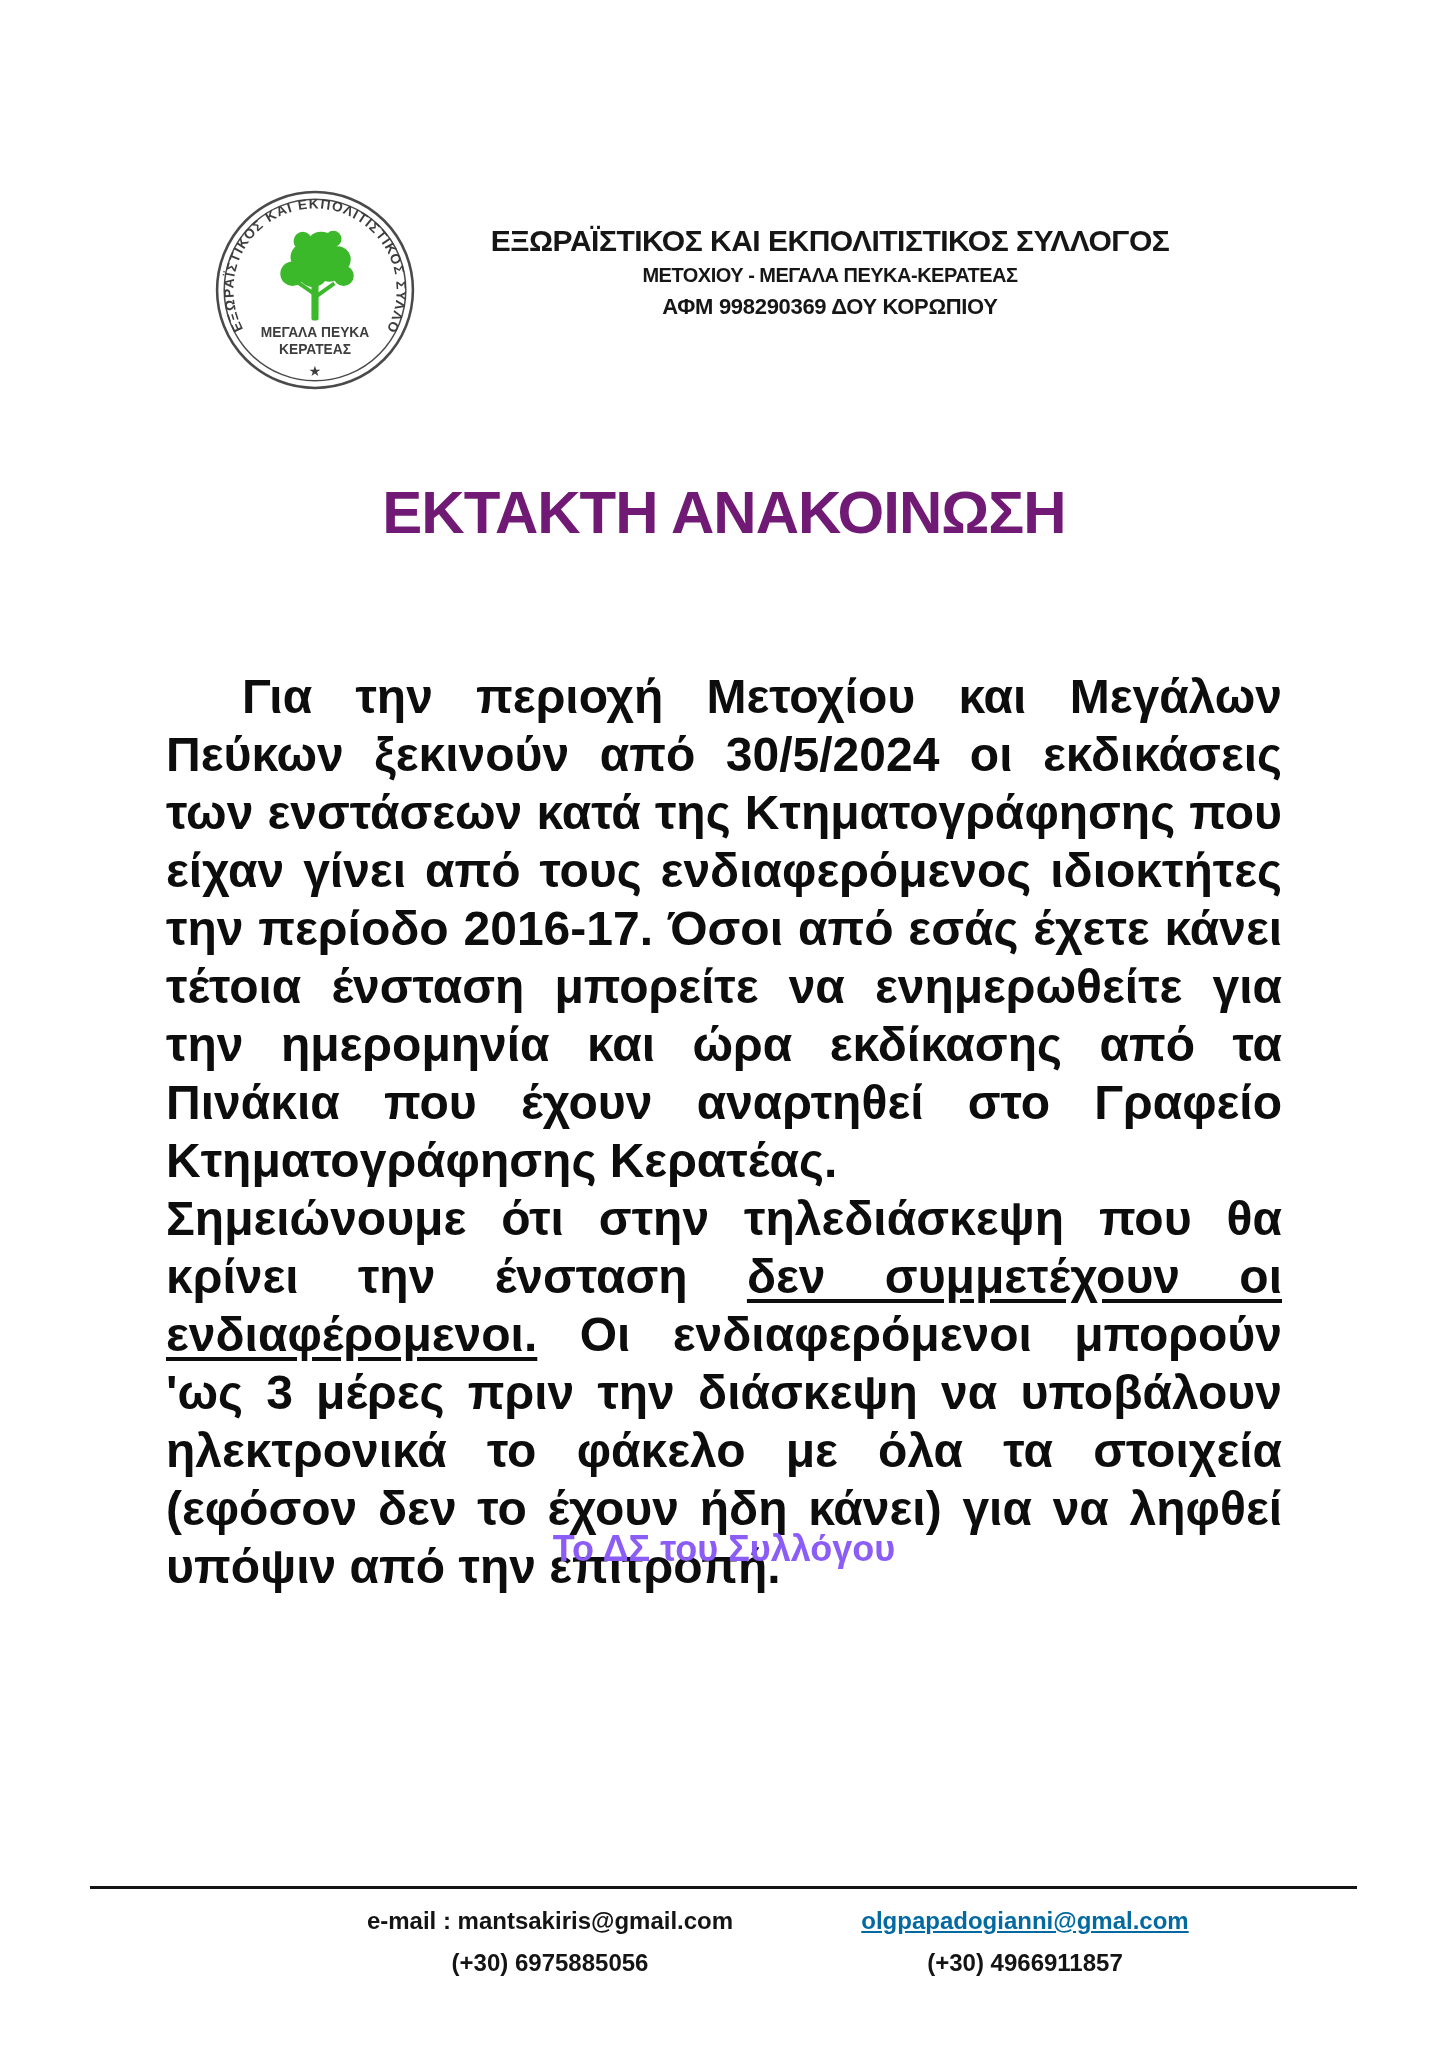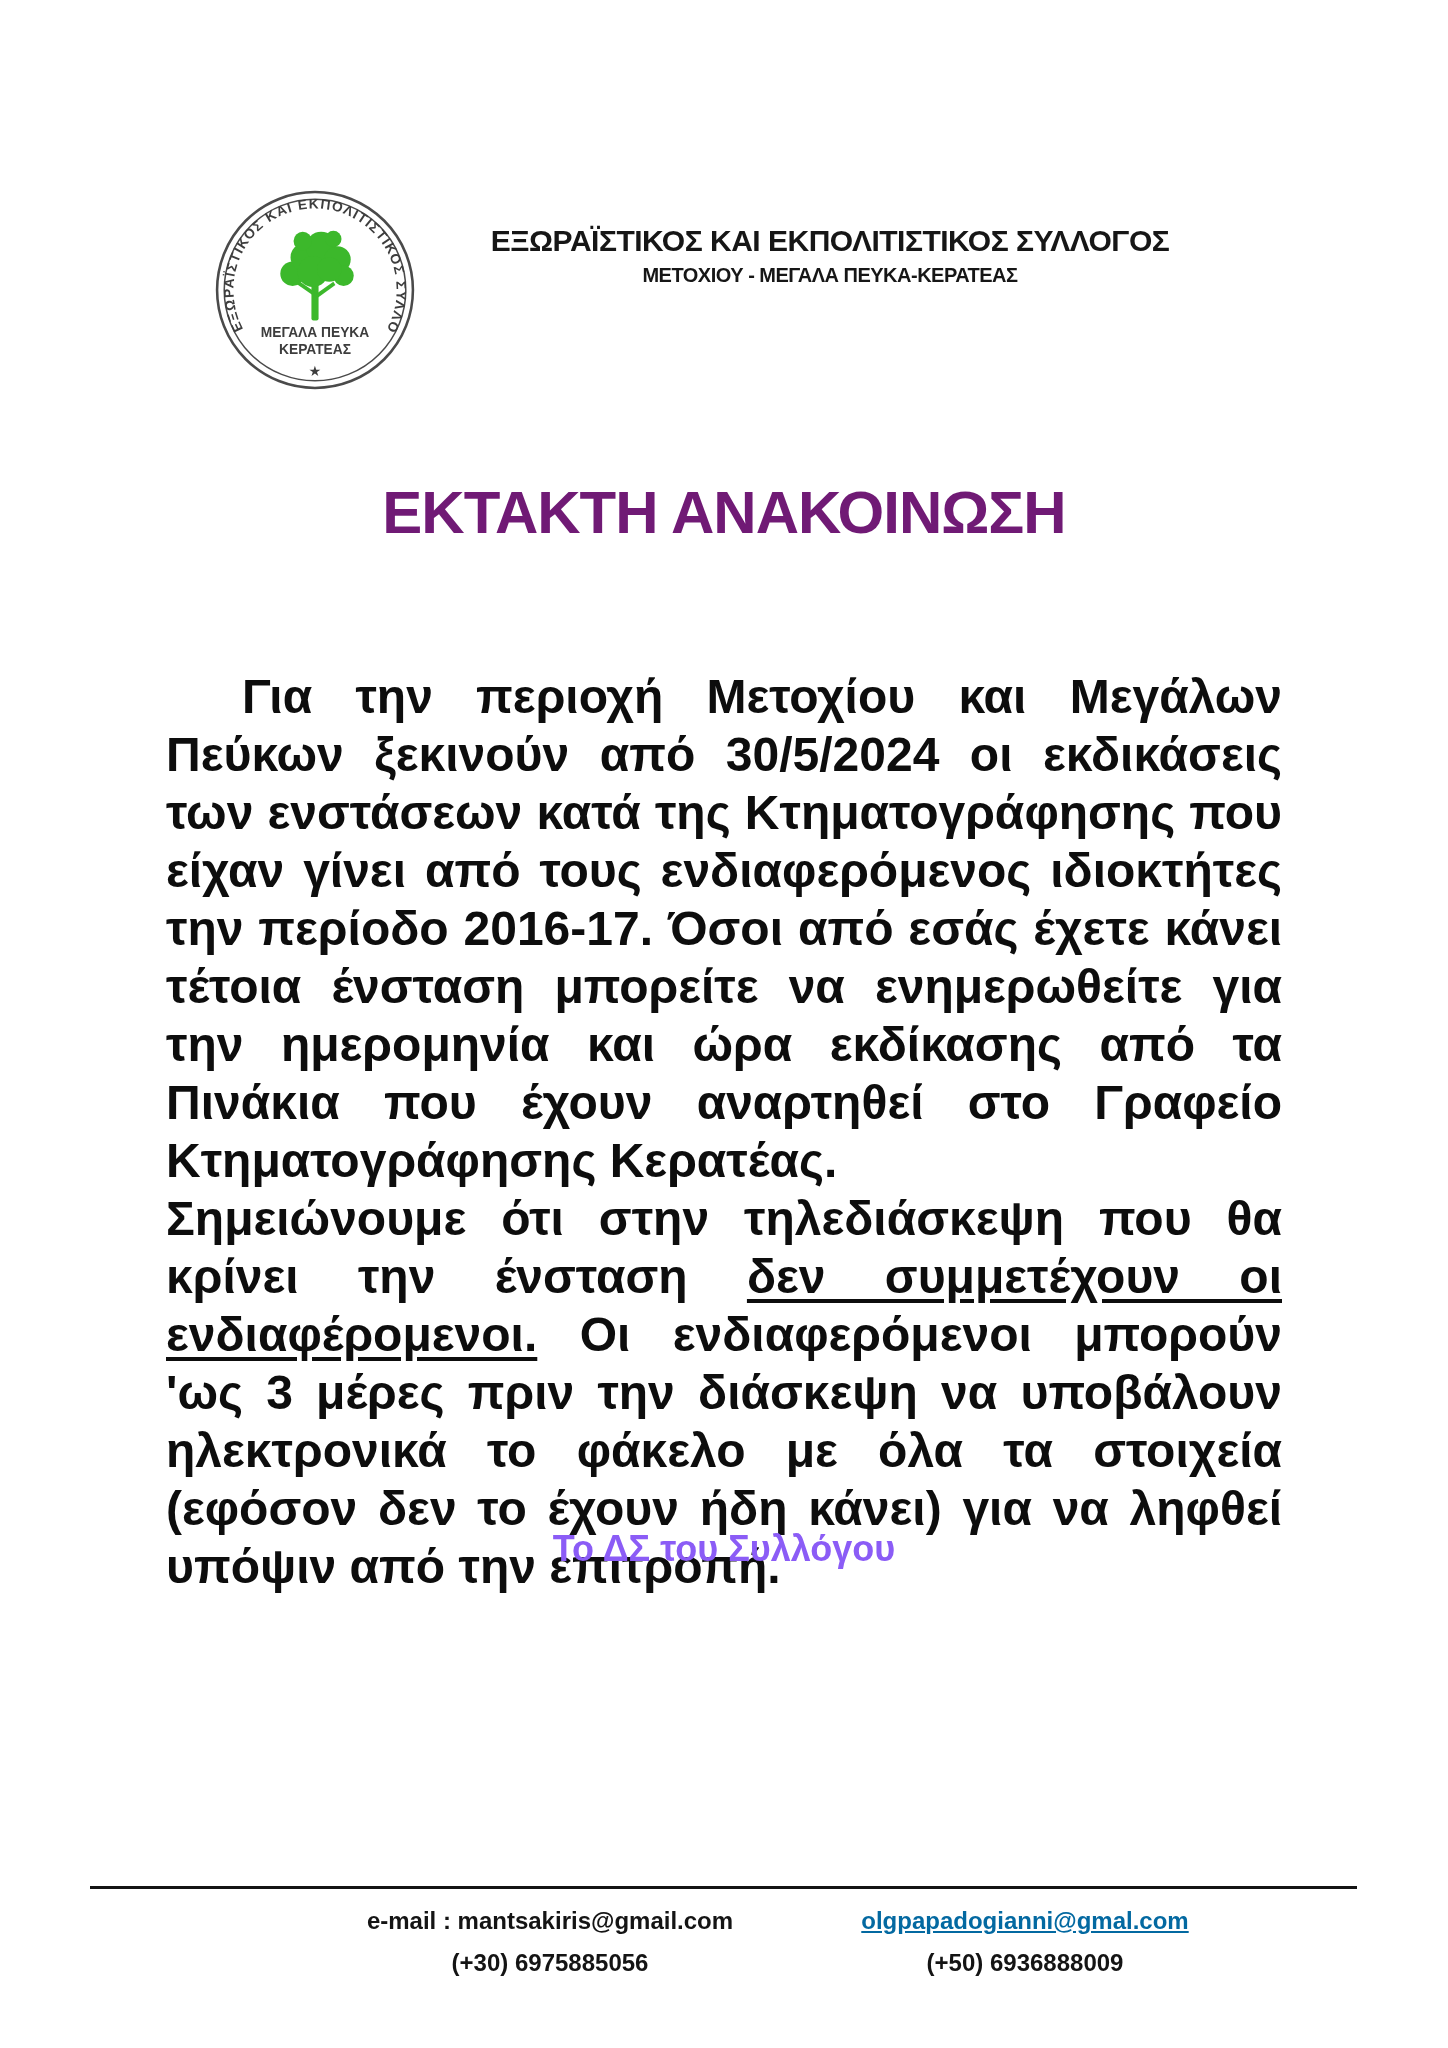--- a/index.html
+++ b/index.html
@@ -142,34 +142,35 @@
       <circle cx="118" cy="50" r="8"></circle>
     </g>
     <text x="100" y="146" text-anchor="middle" font-size="13.5" font-weight="bold" fill="#3d3d3d">ΜΕΓΑΛΑ ΠΕΥΚΑ</text>
     <text x="100" y="163" text-anchor="middle" font-size="13.5" font-weight="bold" fill="#3d3d3d">ΚΕΡΑΤΕΑΣ</text>
     <text x="100" y="184" text-anchor="middle" font-size="14" fill="#3d3d3d">★</text>
   </svg>
 
   <div class="header-text">
     <div class="org-line1">ΕΞΩΡΑΪΣΤΙΚΟΣ ΚΑΙ ΕΚΠΟΛΙΤΙΣΤΙΚΟΣ ΣΥΛΛΟΓΟΣ</div>
     <div class="org-line2">ΜΕΤΟΧΙΟΥ - ΜΕΓΑΛΑ ΠΕΥΚΑ-ΚΕΡΑΤΕΑΣ</div>
+    <div class="tax-line">ΑΦΜ 998290369 ΔΟΥ ΚΟΡΩΠΙΟΥ</div>
   </div>
 
   <div class="doc-title">ΕΚΤΑΚΤΗ ΑΝΑΚΟΙΝΩΣΗ</div>
 
   <div class="body-block">
     <p class="para1">Για την περιοχή Μετοχίου και Μεγάλων Πεύκων ξεκινούν από 30/5/2024 οι εκδικάσεις των ενστάσεων κατά της Κτηματογράφησης που είχαν γίνει από τους ενδιαφερόμενος ιδιοκτήτες την περίοδο 2016-17. Όσοι από εσάς έχετε κάνει τέτοια ένσταση μπορείτε να ενημερωθείτε για την ημερομηνία και ώρα εκδίκασης από τα Πινάκια που έχουν αναρτηθεί στο Γραφείο Κτηματογράφησης Κερατέας.</p>
     <p class="para2"><span>Σημειώνουμε ότι στην τηλεδιάσκεψη που θα κρίνει την ένσταση </span><span class="underlined">δεν συμμετέχουν οι ενδιαφέρομενοι.</span><span> Οι ενδιαφερόμενοι μπορούν 'ως 3 μέρες πριν την διάσκεψη να υποβάλουν ηλεκτρονικά το φάκελο με όλα τα στοιχεία (εφόσον δεν το έχουν ήδη κάνει) για να ληφθεί υπόψιν από την επιτροπή.</span></p>
   </div>
 
   <div class="closing">Το ΔΣ του Συλλόγου</div>
 
   <div class="footer-rule"></div>
   <div class="footer-col1">
     <div class="footer-email">e-mail : mantsakiris@gmail.com</div>
     <div class="footer-phone">(+30) 6975885056</div>
   </div>
   <div class="footer-col2">
     <div class="footer-email footer-link">olgpapadogianni@gmal.com</div>
-    <div class="footer-phone">(+50) 6936888009</div>
+    <div class="footer-phone">(+30) 4966911857</div>
   </div>
 
 </div>
 
 </body></html>

